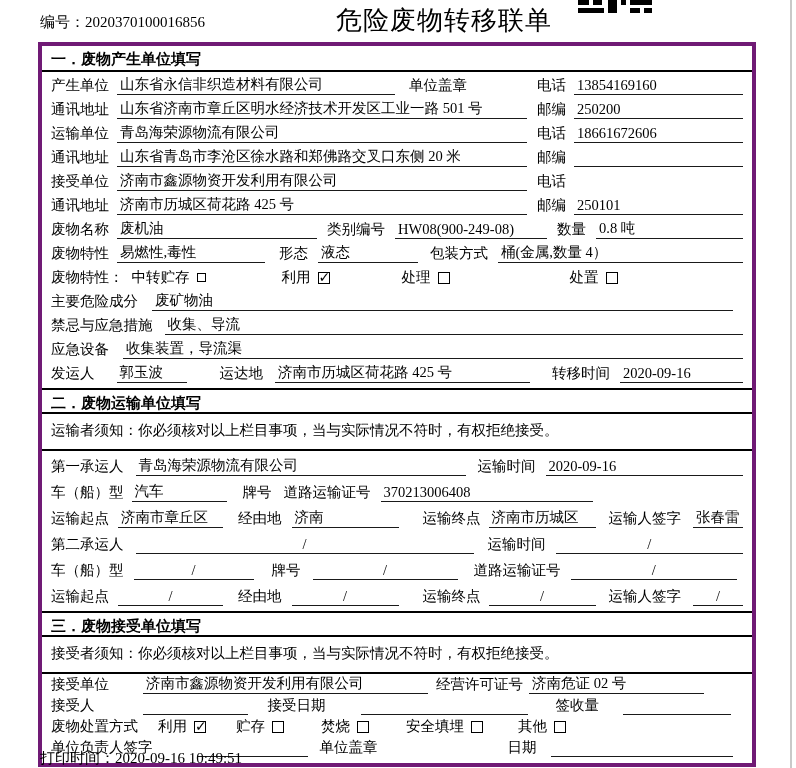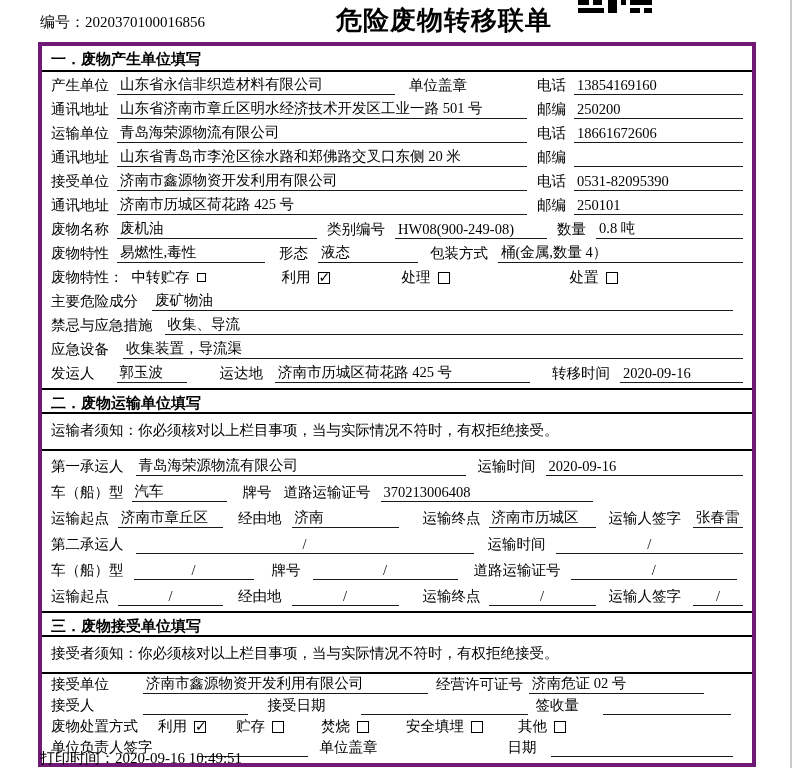--- a/index.html
+++ b/index.html
@@ -6,21 +6,21 @@
   html,body { margin:0; padding:0; }
   body {
     width:796px; height:768px; position:relative; overflow:hidden;
     background:#ffffff; color:#000;
     font-family:"Liberation Serif","DejaVu Serif",serif;
   }
   .serial { position:absolute; left:40px; top:13px; font-size:15px; white-space:nowrap; }
   .doc-title {
     position:absolute; top:3px; left:0; width:796px; text-align:center;
     padding-left:92px; font-family:"Liberation Sans","DejaVu Sans",sans-serif;
-    font-weight:bold; font-size:26px; letter-spacing:1px;
+    font-weight:normal; font-size:26px; letter-spacing:1px;
   }
   .qr { position:absolute; left:578px; top:0; width:76px; height:13px; }
   .qb { position:absolute; background:#000; }
   .scan-edge { position:absolute; top:0; right:4px; width:2px; height:768px; background:#c9c9c9; }
 
   .form { position:absolute; left:38px; top:42px; width:718px; border:4px solid #701a75; background:#fff; }
   .sec-h {
     font-family:"Liberation Sans","DejaVu Sans",sans-serif; font-weight:bold;
     font-size:15px; padding:4px 9px 3px; border-bottom:2px solid #000; height:26px;
   }
@@ -114,21 +114,20 @@
         <span class="lbl">邮编</span>
         <span class="val"></span>
       </span>
     </div>
 
     <div class="row">
       <span class="lbl">接受单位</span>
       <span class="val grow" style="margin-left:8px;margin-right:10px">济南市鑫源物资开发利用有限公司</span>
       <span class="rcol" style="margin-left:0">
         <span class="lbl">电话</span>
-        <span class="val">0531-82095390</span>
       </span>
     </div>
 
     <div class="row">
       <span class="lbl">通讯地址</span>
       <span class="val grow" style="margin-left:8px;margin-right:10px">济南市历城区荷花路 425 号</span>
       <span class="rcol" style="margin-left:0">
         <span class="lbl">邮编</span>
         <span class="val">250101</span>
       </span>
@@ -264,21 +263,21 @@
       <span class="val" style="width:285px;margin-left:34px">济南市鑫源物资开发利用有限公司</span>
       <span class="lbl" style="margin-left:8px">经营许可证号</span>
       <span class="val" style="width:175px;margin-left:6px">济南危证 02 号</span>
     </div>
 
     <div class="row">
       <span class="lbl">接受人</span>
       <span class="val" style="width:105px;margin-left:48px"></span>
       <span class="lbl" style="margin-left:20px">接受日期</span>
       <span class="val" style="width:167px;margin-left:35px"></span>
-      <span class="lbl" style="margin-left:8px">签收量</span>
+      <span class="lbl" style="margin-left:28px">签收量</span>
       <span class="val grow" style="margin-left:24px;margin-right:12px"></span>
     </div>
 
     <div class="row">
       <span class="lbl">废物处置方式</span>
       <span class="opt" style="margin-left:20px">
         <span class="lbl">利用</span>
         <span class="cbx checked"></span>
       </span>
       <span class="opt" style="margin-left:30px">

